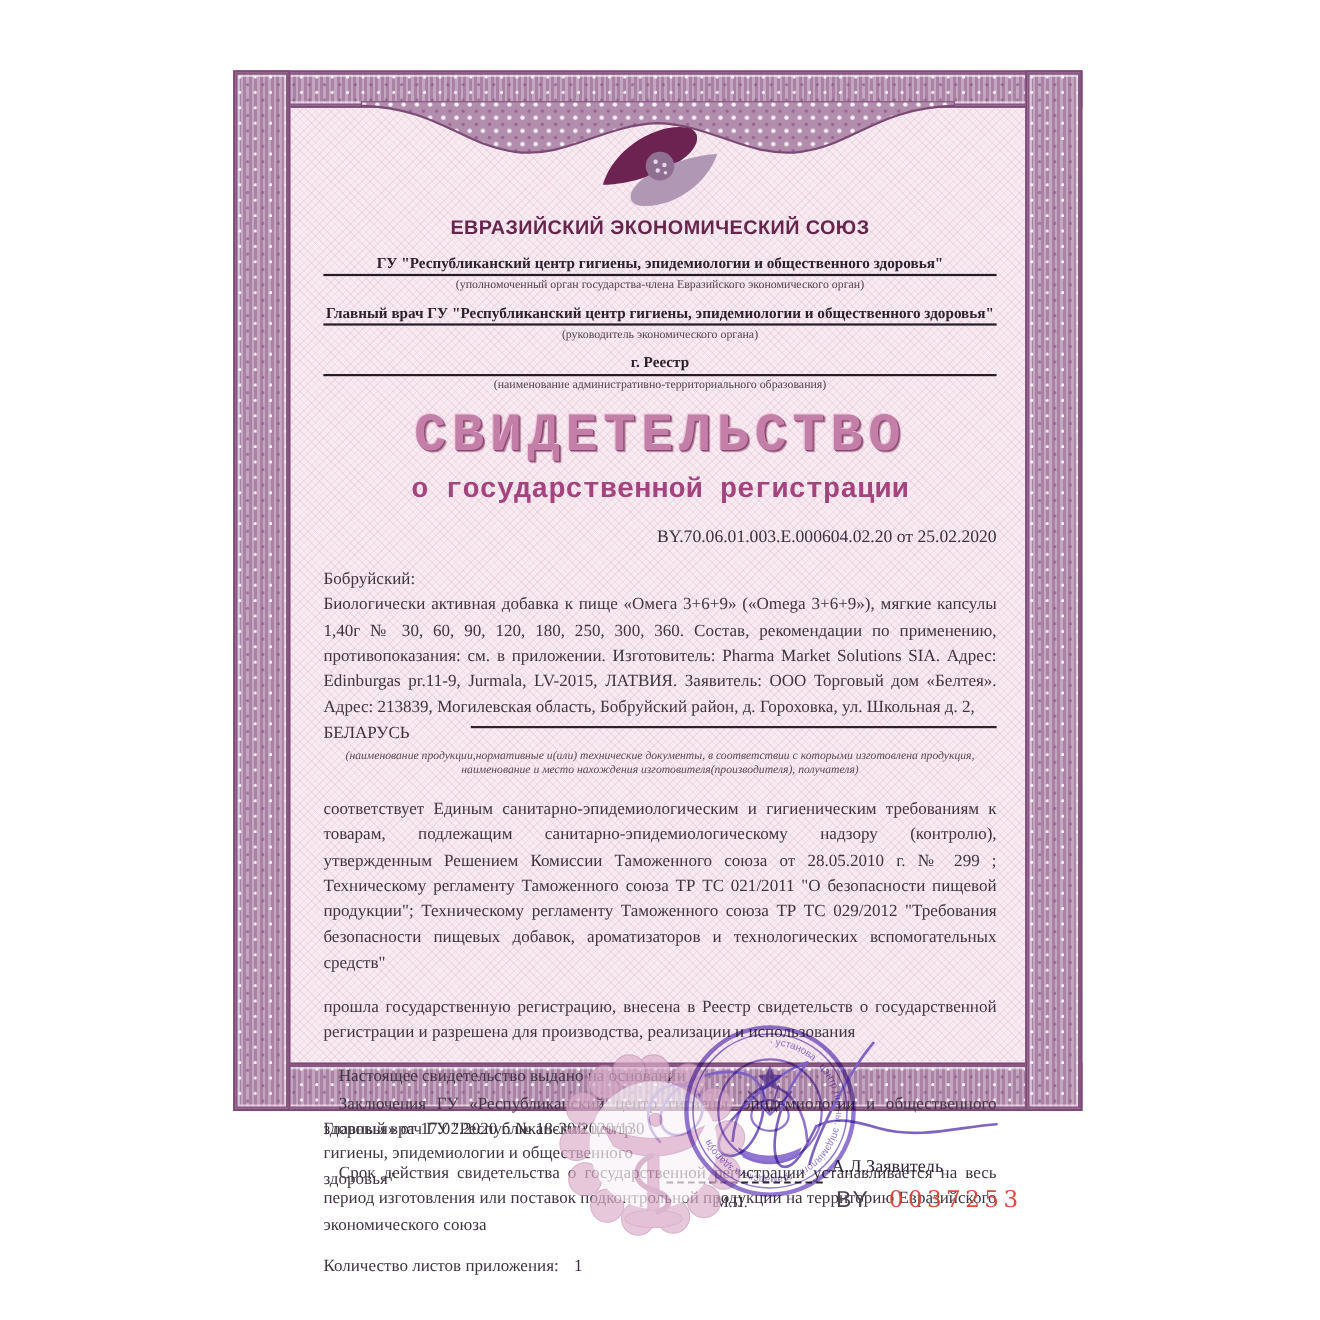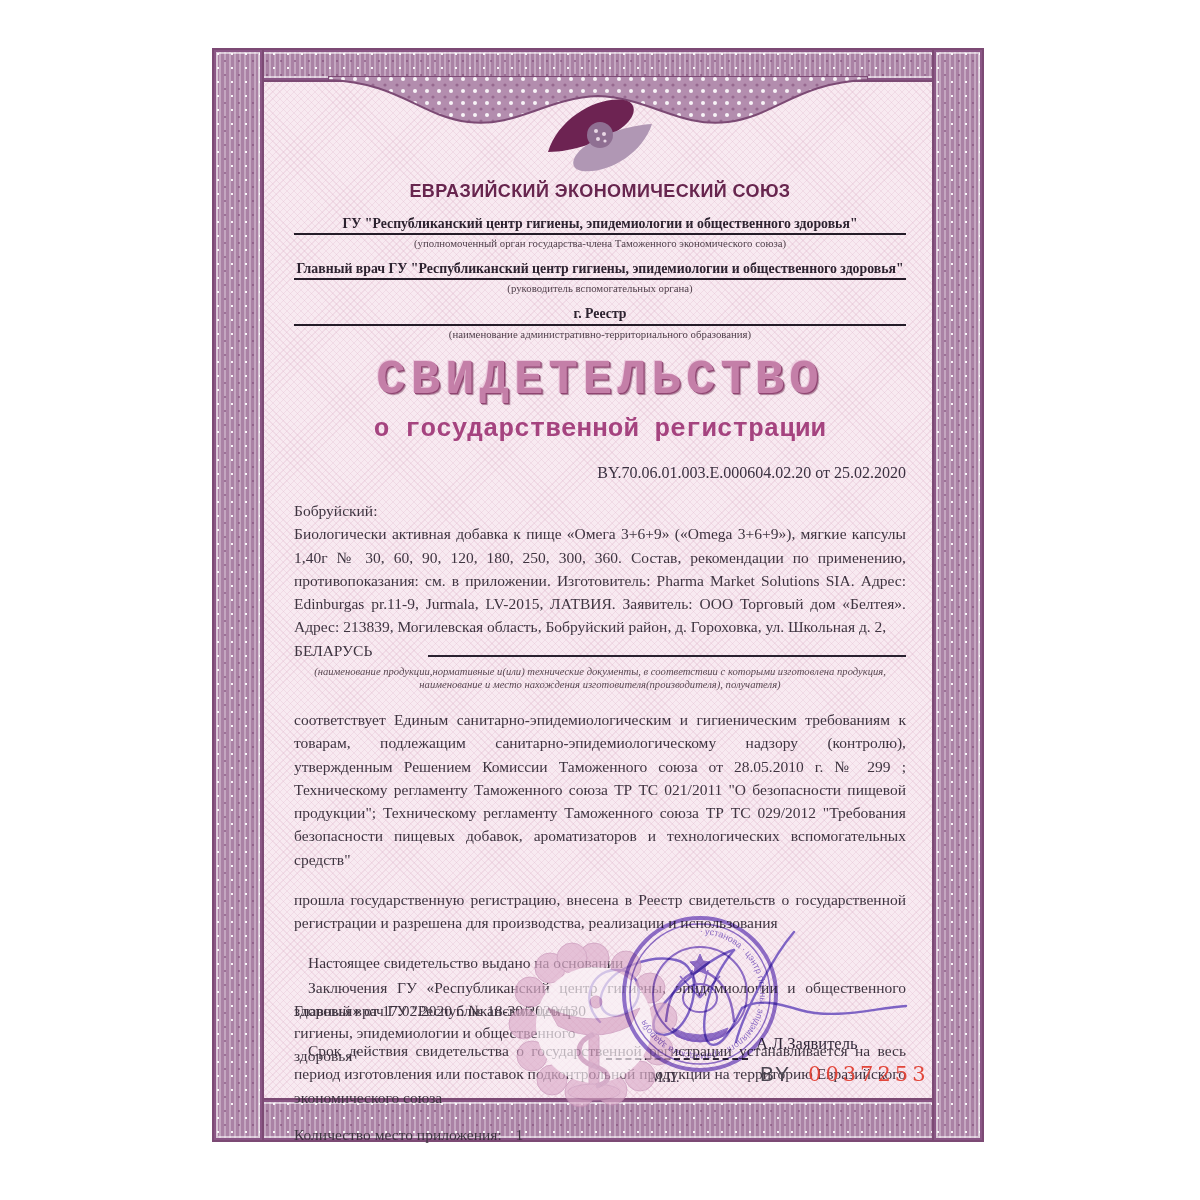--- a/index.html
+++ b/index.html
@@ -1,21 +1,21 @@
 <!DOCTYPE html>
 <html><head>
 <meta charset="utf-8">
 <style>
   html,body{margin:0;padding:0;}
   body{
     width:1200px;height:1200px;background:#ffffff;position:relative;
     font-family:"Liberation Serif", serif;color:#3e3440;overflow:hidden;
   }
   .cert{
-    position:absolute;left:212px;top:48px;width:772px;height:1094px;
+    position:absolute;left:212px;top:64px;width:772px;height:946px;
     background-color:#f8eaf1;
     background-image:
       repeating-linear-gradient(45deg, rgba(221,178,200,.28) 0 1px, transparent 1px 5px),
       repeating-linear-gradient(-45deg, rgba(221,178,200,.28) 0 1px, transparent 1px 5px);
     overflow:visible;
     border-radius:30px;
   }
   
   .strip{
     position:absolute;z-index:2;
@@ -59,21 +59,21 @@
       1px 1px 0 #8e4470,
       2px 2px 1px rgba(110,40,80,.55);
   }
   .subtitle{
     text-align:center;font-family:Liberation Mono, monospace;font-weight:bold;
     font-size:26px;color:#a5437f;margin-top:4px;
   }
   .number{ text-align:right;font-size:16px;color:#3a3040;margin-top:12px; }
   .para{ text-align:justify;margin-top:0; }
   .label{ margin-top:14px; }
-  .belarus-row{ display:flex;align-items:flex-end;gap:48px; }
+  .belarus-row{ display:flex;align-items:center;gap:48px; }
   .belarus-row .tail{ flex:1;border-bottom:2px solid #2a2230;transform:translateY(-5px);margin-left:8px; }
   .fineprint{
     text-align:center;font-style:italic;font-size:10.6px;color:#584751;
     margin:3px auto 0 auto;width:94%;line-height:1.25;
   }
   .blk{ margin-top:17px; }
   .ind{ text-indent:14px; }
   .tight{ margin-top:1px; }
   .sheets{ margin-top:14px; }
   
@@ -118,24 +118,24 @@
       <circle cx="64" cy="41" r="13" fill="#8f6f92"></circle>
       <circle cx="60" cy="37" r="2" fill="#e9d8e6"></circle>
         <circle cx="68" cy="40" r="2" fill="#e9d8e6"></circle>
       <circle cx="62" cy="45" r="2" fill="#e9d8e6"></circle>
         <circle cx="69" cy="47" r="1.6" fill="#e9d8e6"></circle>
     </svg>
 
     <div class="union">ЕВРАЗИЙСКИЙ ЭКОНОМИЧЕСКИЙ СОЮЗ</div>
 
     <div class="field">ГУ "Республиканский центр гигиены, эпидемиологии и общественного здоровья"</div>
-    <div class="caption">(уполномоченный орган государства-члена Таможенного экономического союза)</div>
+    <div class="caption">(уполномоченный орган государства-члена Евразийского экономического орган)</div>
 
     <div class="field">Главный врач ГУ "Республиканский центр гигиены, эпидемиологии и общественного здоровья"</div>
-    <div class="caption">(руководитель вспомогательных органа)</div>
+    <div class="caption">(руководитель экономического органа)</div>
 
     <div class="field">г. Реестр</div>
     <div class="caption">(наименование административно-территориального образования)</div>
 
     <div class="title">СВИДЕТЕЛЬСТВО</div>
     <div class="subtitle">о государственной регистрации</div>
     <div class="number">BY.70.06.01.003.Е.000604.02.20 от 25.02.2020</div>
 
     <div class="para label">Бобруйский:</div>
     <div class="para">Биологически активная добавка к пище «Омега 3+6+9» («Omega 3+6+9»), мягкие капсулы 1,40г № 30, 60, 90, 120, 180, 250, 300, 360. Состав, рекомендации по применению, противопоказания: см. в приложении. Изготовитель: Pharma Market Solutions SIA. Адрес: Edinburgas pr.11-9, Jurmala, LV-2015, ЛАТВИЯ. Заявитель: ООО Торговый дом «Белтея». Адрес: 213839, Могилевская область, Бобруйский район, д. Гороховка, ул. Школьная д. 2,</div>
@@ -148,21 +148,21 @@
     <div class="para blk">соответствует  Единым санитарно-эпидемиологическим и гигиеническим требованиям к товарам, подлежащим санитарно-эпидемиологическому надзору (контролю), утвержденным Решением Комиссии Таможенного союза от  28.05.2010 г. № 299 ; Техническому регламенту Таможенного союза ТР ТС 021/2011 "О безопасности пищевой продукции"; Техническому регламенту Таможенного союза ТР ТС 029/2012 "Требования безопасности пищевых добавок, ароматизаторов и технологических вспомогательных средств"</div>
 
     <div class="para blk">прошла государственную регистрацию, внесена в Реестр свидетельств о государственной регистрации и разрешена для производства, реализации и использования</div>
 
     <div class="para blk ind">Настоящее свидетельство выдано на основании</div>
     <div class="para tight ind">Заключения ГУ «Республиканский центр гигиены, эпидемиологии и общественного здоровья» от 17.02.2020 г. № 18-30/2020/130</div>
 
     <div class="para blk ind">Срок действия свидетельства о государственной регистрации устанавливается на весь период изготовления или поставок подконтрольной продукции на территорию Евразийского экономического союза</div>
 
     <div class="sheets">
-      <span>Количество место приложения:</span>
+      <span>Количество листов приложения:</span>
       <span style="margin-left:10px;">1</span>
     </div>
   </div>
 
   <div class="sig-area">
     <div class="signer">Главный врач ГУ "Республиканский центр гигиены, эпидемиологии и общественного здоровья"</div>
 
     <svg class="signature-svg" width="330" height="140" viewBox="0 0 330 140">
       <g fill="none" stroke="#7e63c4" stroke-width="2.4" stroke-linecap="round">
         <path d="M16,96 C-4,76 6,46 30,44 C56,42 62,70 46,84 C30,98 8,86 20,62 C30,42 66,28 92,34"></path>

